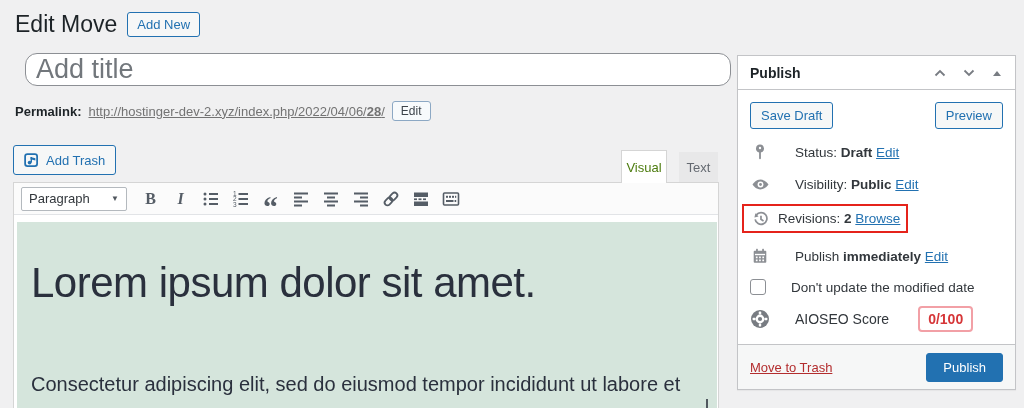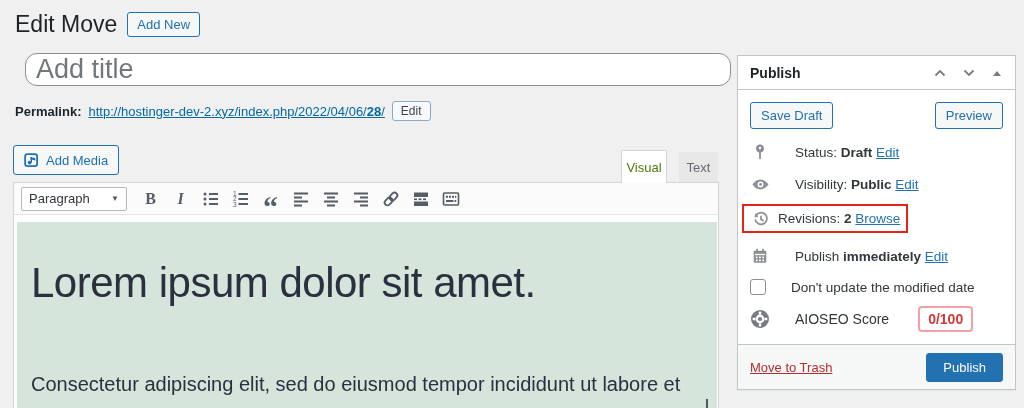--- a/index.html
+++ b/index.html
@@ -18,21 +18,21 @@
          border-radius:3px; font-size:13px; text-decoration:none; }
   .btn-add-new { border:1px solid #2271b1; color:#2271b1; background:#f6f7f7; padding:4px 9px; }
   
   .title-input { position:absolute; left:13px; top:53px; width:706px; height:33px;
     border:1px solid #8c8f94; border-radius:12px; background:#fff; padding:3px 10px;
     font-size:27px; font-family:"Liberation Sans",sans-serif; color:#2c3338;margin-left:12px; }
   .title-input::placeholder { color:#72777c; opacity:1; }
   
   .permalink-row { position:absolute; left:15px; top:101px; display:flex; align-items:center;
     gap:7px; font-size:13px; color:#1d2327; }
-  .permalink-row a { color:#0369a1; text-decoration:underline; }
+  .permalink-row a { color:#737373; text-decoration:underline; }
   .btn-edit-permalink { border:1px solid #8ca8c4; color:#3c434a; background:#f7fafc; padding:2px 8px; font-size:12px; }
   
   .btn-add-media { position:absolute; left:13px; top:145px; height:30px; gap:6px;
     border:1px solid #2271b1; color:#2271b1; background:#f6f7f7; padding:0 10px; }
   .tab { position:absolute; display:flex; align-items:center; justify-content:center;
     font-size:13px; cursor:pointer; }
   .tab-visual { left:621px; top:150px; width:46px; height:33px; background:#fff;
     border:1px solid #d5d5d5; border-bottom:none; color:#4d7c0f; z-index:3; }
   .tab-text { left:679px; top:152px; width:39px; height:31px; background:#e8e8e9; color:#646970; }
   
@@ -104,21 +104,21 @@
 
 <a class="btn btn-add-media">
   <span>
     <svg width="16" height="15" viewBox="0 0 18 17">
       <rect x="1.2" y="1.2" width="13.6" height="13.6" rx="2.6" fill="none" stroke="#2271b1" stroke-width="2"></rect>
       <circle cx="6.3" cy="10.8" r="2.1" fill="#2271b1"></circle>
       <rect x="7.4" y="4.6" width="1.6" height="6.2" fill="#2271b1"></rect>
       <path d="M7.4 4.6 l5.4 1.4 v2.6 l-5.4 -1.4 z" fill="#2271b1"></path>
     </svg>
   </span>
-  <span>Add Media</span>
+  <span>Add Trash</span>
 </a>
 
 <div class="tab tab-visual">Visual</div>
 <div class="tab tab-text">Text</div>
 
 <div class="editor-box">
   <div class="mce-toolbar">
     <div class="para-select">
       <span>Paragraph</span>
       <span class="para-caret">▼</span>

